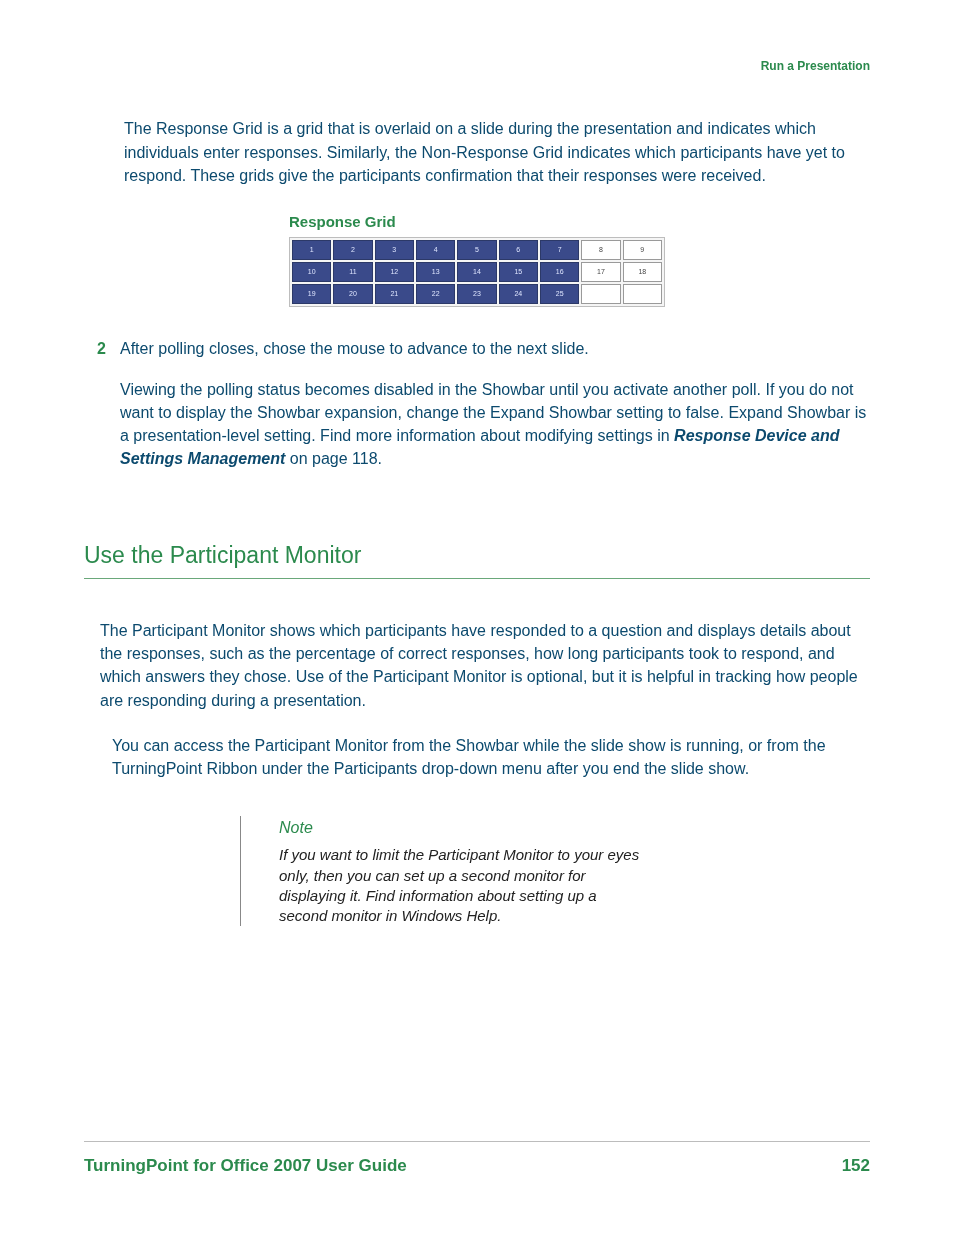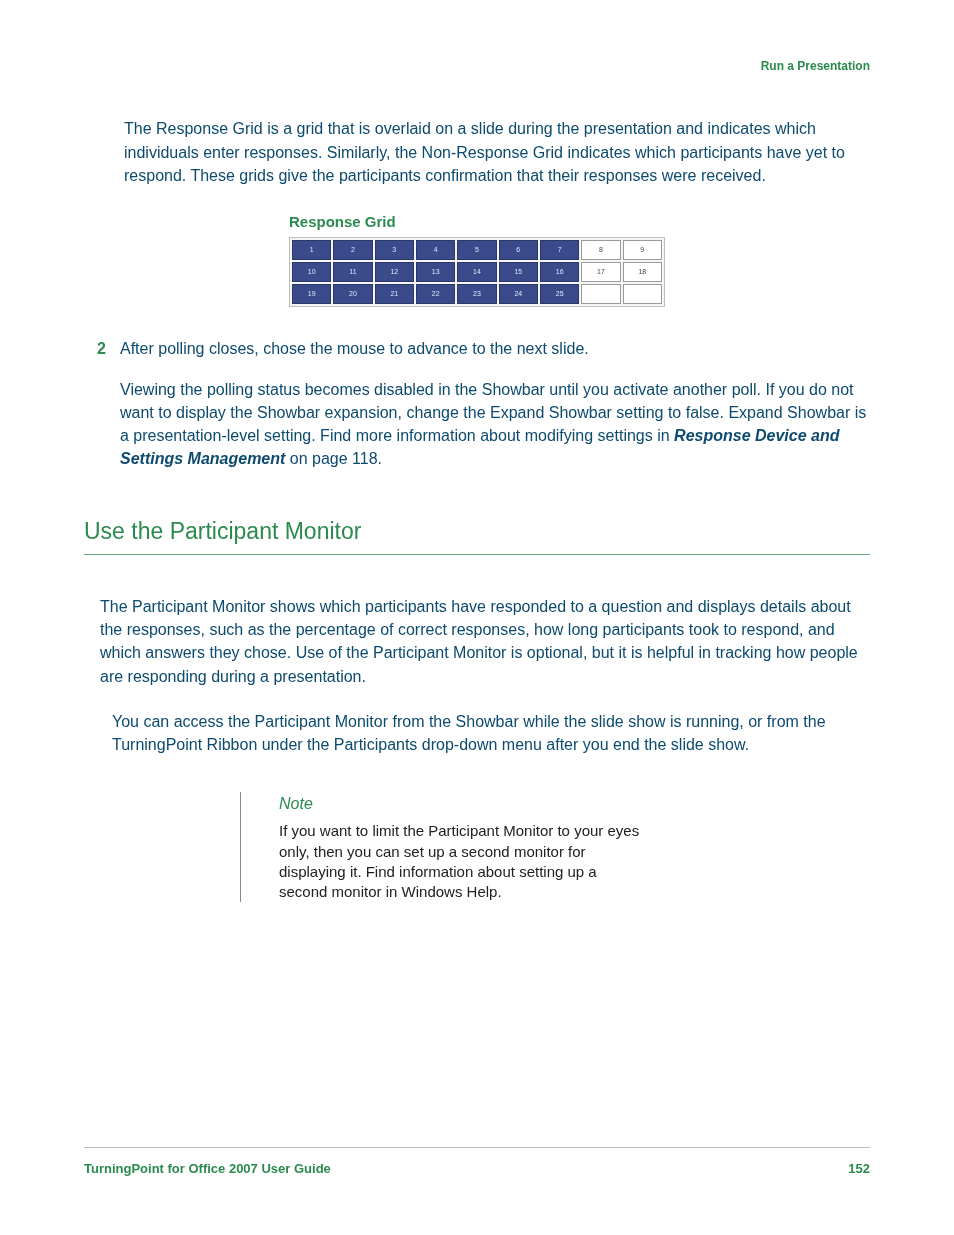--- a/index.html
+++ b/index.html
@@ -80,21 +80,21 @@
     font-size: 16px;
     flex: 0 0 22px;
     text-align: right;
   }
   .step-body { flex: 1; }
   .bold-ital { font-weight: 700; font-style: italic; }
   h2.section {
     color: #2b8a4d;
     font-weight: 400;
     font-size: 23px;
-    margin-top: 26px;
+    margin-top: 50px;
     margin-bottom: 6px;
   }
   hr.section-rule {
     border: none;
     border-top: 1px solid #6aa87a;
     margin-bottom: 40px;
   }
   .note-block {
     margin: 36px 4px 0 156px;
     border-left: 1px solid #888;
@@ -105,31 +105,32 @@
     color: #2b8a4d;
     font-style: italic;
     font-weight: 400;
     font-size: 16px;
     margin-bottom: 6px;
   }
   .note-body {
     font-size: 15px;
     line-height: 1.35;
     color: #222;
+    font-style: italic;
   }
   .footer {
     position: absolute;
     bottom: 56px;
     left: 84px;
     right: 84px;
     border-top: 1px solid #bcbcbc;
     padding-top: 12px;
     display: flex;
     justify-content: space-between;
-    font-size: 13px;
+    font-size: 17px;
     font-weight: 700;
     color: #2b8a4d;
   }
 </style>
 </head>
 <body>
 
 <div class="page">
 
   <div class="header-right">Run a Presentation</div>

